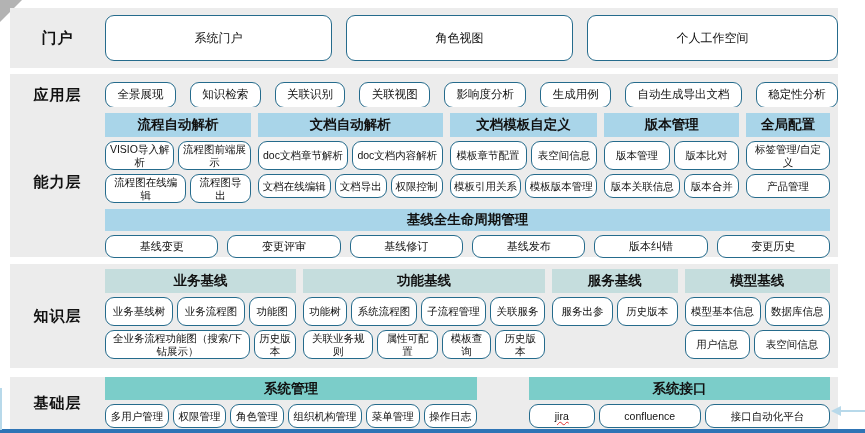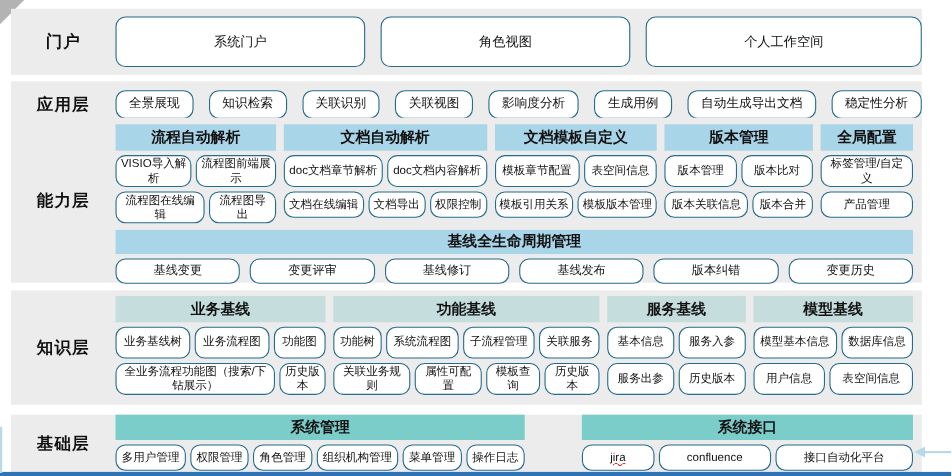--- a/index.html
+++ b/index.html
@@ -277,28 +277,20 @@
               </div>
               <div class="pill">
                 <span>历史版本</span>
               </div>
             </div>
         </div>
         <div class="group" style="flex:127">
           <div class="ghead hd-gray">服务基线</div>
           <div class="brow know-row">
               <div class="pill">
-                <span>基本信息</span>
-              </div>
-              <div class="pill">
-                <span>服务入参</span>
-              </div>
-            </div>
-          <div class="brow know-row">
-              <div class="pill">
                 <span>服务出参</span>
               </div>
               <div class="pill">
                 <span>历史版本</span>
               </div>
             </div>
         </div>
         <div class="group" style="flex:147">
           <div class="ghead hd-gray">模型基线</div>
           <div class="brow know-row">

